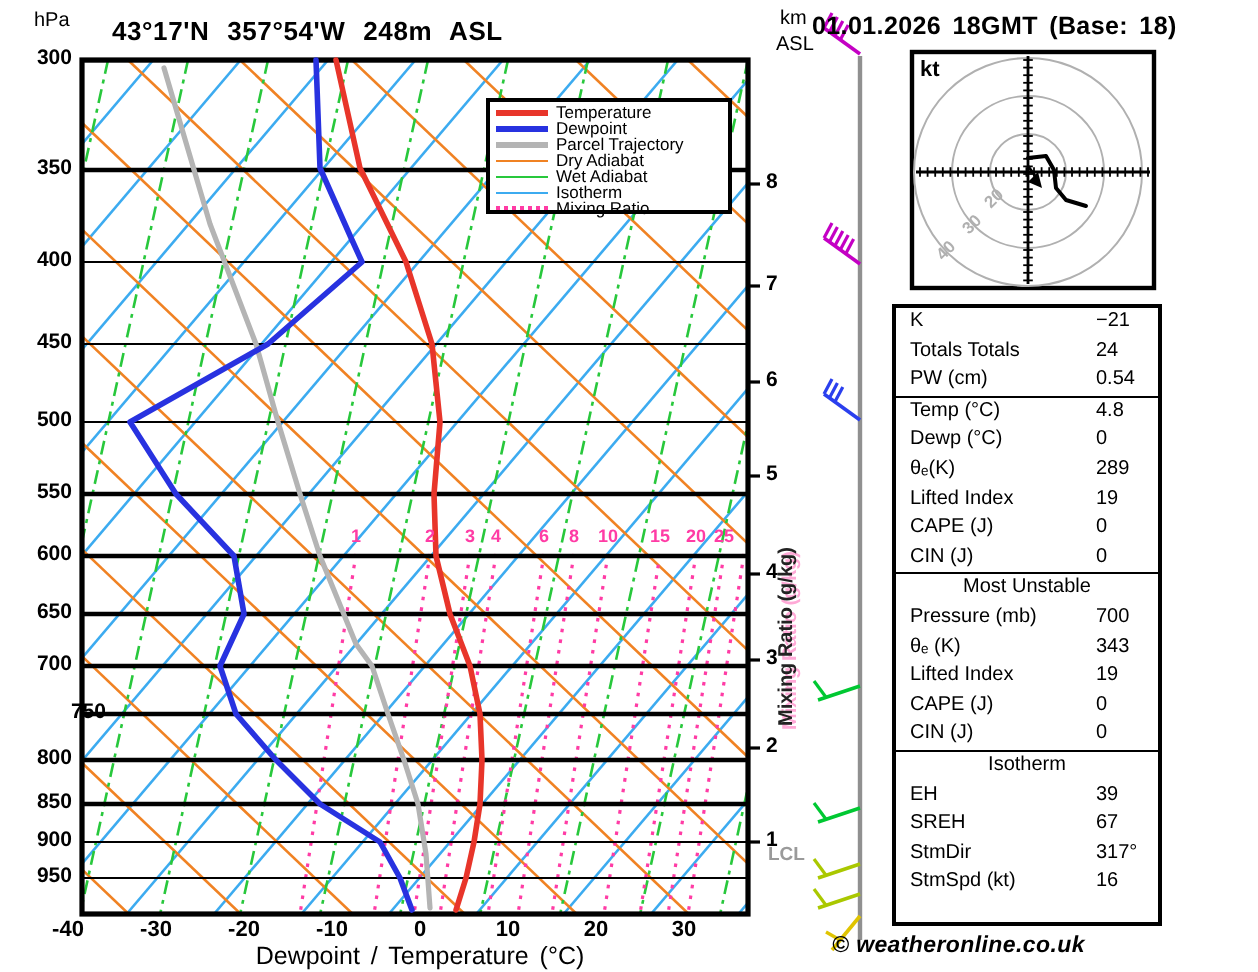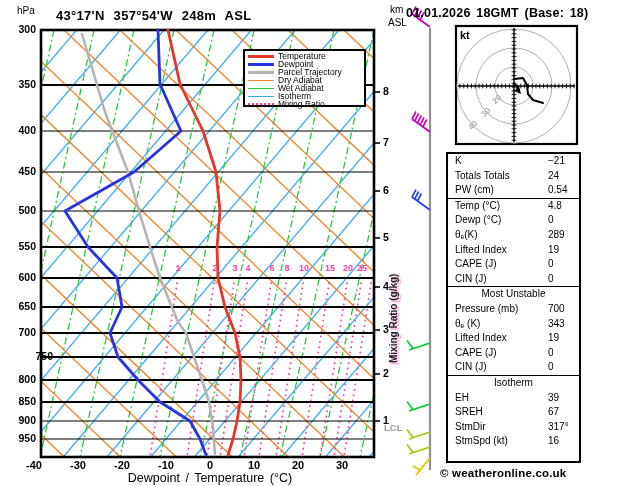--- a/index.html
+++ b/index.html
@@ -15,21 +15,21 @@
   #chart-title{left:56px;top:8px;font-size:13px;font-weight:700;word-spacing:5px;letter-spacing:.3px;}
   #hpa-unit{left:17px;top:5px;font-size:10px;}
   #km-unit{left:390px;top:4px;font-size:10px;}
   #asl-unit{left:388px;top:17px;font-size:10px;}
   #date-title{left:406px;top:6px;font-size:12.5px;font-weight:700;word-spacing:2px;letter-spacing:.2px;white-space:nowrap;}
   #xaxis-title{left:60px;top:471px;width:300px;text-align:center;font-size:12.5px;word-spacing:2px;}
   #mr-axis-label{left:388px;top:363px;transform:rotate(-90deg);transform-origin:0 0;font-size:10px;font-weight:700;
                  color:#222;white-space:nowrap;text-shadow:-2px 2px 0 #ffa9d7;}
   #lcl-label{left:384px;top:422px;font-size:9.5px;font-weight:700;color:#9a9a9a;}
   #kt-label{left:460px;top:29px;font-size:11px;font-weight:700;}
-  #copyright{left:440px;top:467px;font-size:11.5px;font-weight:700;letter-spacing:.2px;}
+  #copyright{left:416px;top:467px;font-size:11.5px;font-weight:700;letter-spacing:.2px;font-style:italic;}
   #legend-box{left:243px;top:32px;width:123px;height:58px;border:2px solid #000;background:#fff;
               display:flex;flex-direction:column;justify-content:space-around;padding:1px 4px 1px 3px;box-sizing:border-box;margin-top:17px;}
   .leg-row{display:flex;align-items:center;height:8px;}
   .leg-swatch{display:inline-block;width:26px;margin-right:4px;flex:none;}
   .leg-label{font-size:8.5px;line-height:8px;white-space:nowrap;}
   #stats-box{left:446px;top:152px;width:135px;height:311px;border:2px solid #000;background:#fff;
              box-sizing:border-box;font-size:10px;}
   .ssec{border-top:1.5px solid #000;}
   .ssec:first-child{border-top:none;}
   .shead{height:14.6px;line-height:14.6px;text-align:center;}

